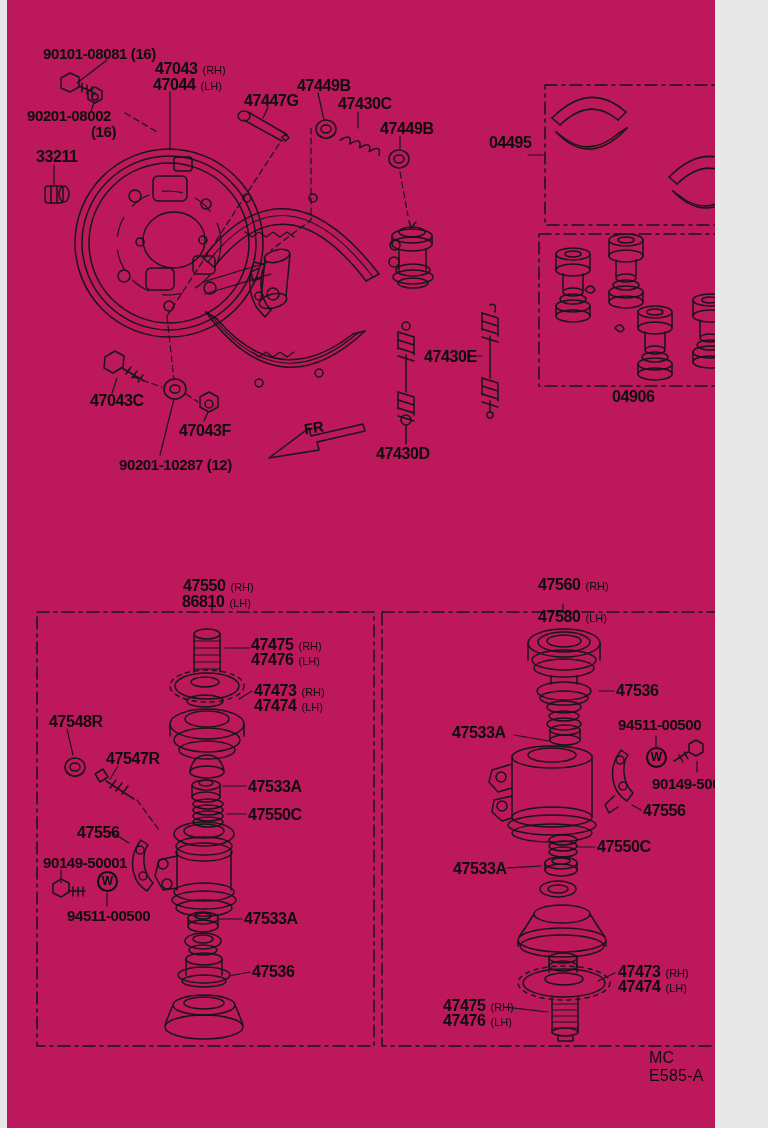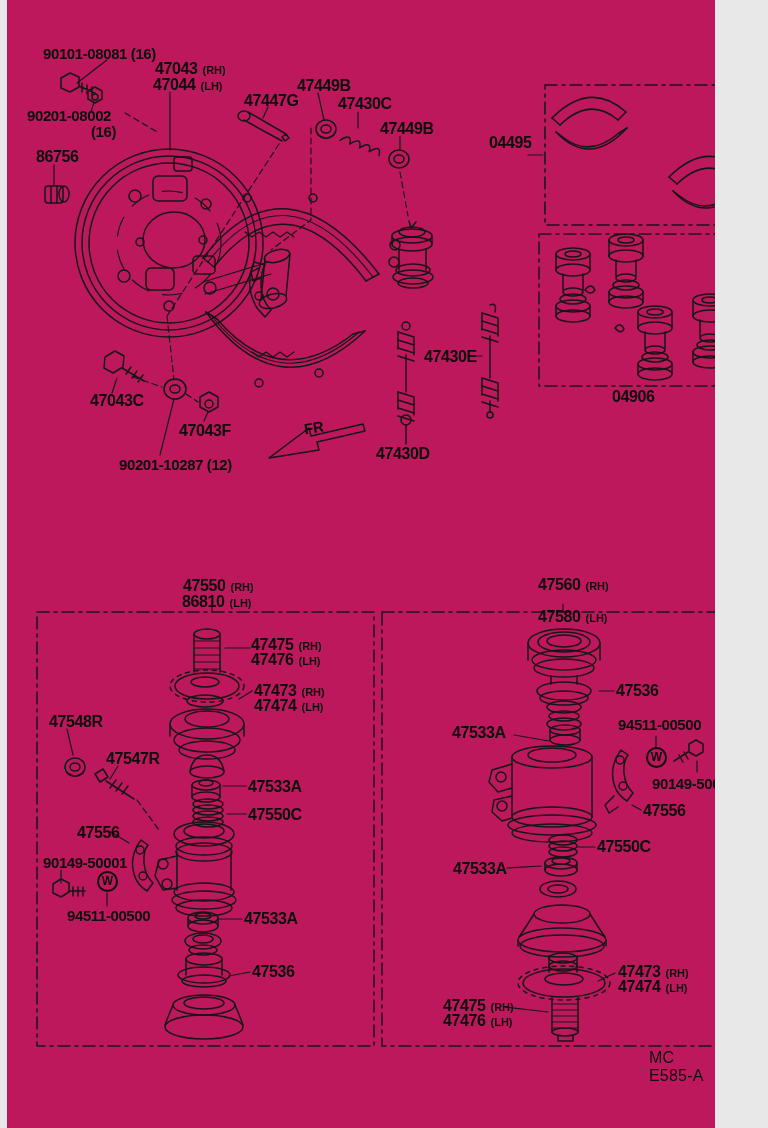--- a/index.html
+++ b/index.html
@@ -1,21 +1,21 @@
 <!DOCTYPE html>
 <html><head>
 <meta charset="utf-8">
 <style>
   html,body{margin:0;padding:0;background:#e8e8e8;}
   .page{position:relative;width:708px;height:1128px;background:#be185d;overflow:hidden;
         font-family:"Liberation Sans",sans-serif;margin-left:7px;}
   svg.art{position:absolute;left:0;top:0;}
   .lbl{position:absolute;font-family:"Liberation Sans",sans-serif;font-weight:bold;
        font-size:15px;letter-spacing:-0.4px;color:#0d0d0d;white-space:nowrap;line-height:1;}
-  .lbl .sfx{font-size:11px;font-weight:bold;letter-spacing:0;margin-left:5px;}
+  .lbl .sfx{font-size:11px;font-weight:normal;letter-spacing:0;margin-left:5px;}
   .lbl.big{font-size:16px;}
   .lbl.fr{transform:rotate(-9deg);}
   .wmark{position:absolute;width:21px;height:21px;border:2px solid #0d0d0d;border-radius:50%;
          box-sizing:border-box;text-align:center;font:bold 12px/17px "Liberation Sans",sans-serif;
          color:#0d0d0d;}
   .footer-code{position:absolute;font-family:"Liberation Sans",sans-serif;font-weight:normal;
          font-size:16px;letter-spacing:0.2px;color:#0d0d0d;}
 </style>
 </head>
 <body>
@@ -422,21 +422,21 @@
     <path d="M551 1036 v5 h15 v-5"></path>
   </g>
 </g>
 </svg>
 
 <div class="lbl" style="left:36px;top:46px">90101-08081 (16)</div>
 <div class="lbl big" style="left:148px;top:61px"><span>47043</span><span class="sfx">(RH)</span></div>
 <div class="lbl big" style="left:146px;top:77px"><span>47044</span><span class="sfx">(LH)</span></div>
 <div class="lbl" style="left:20px;top:108px">90201-08002</div>
 <div class="lbl" style="left:84px;top:124px">(16)</div>
-<div class="lbl big" style="left:29px;top:149px">86756</div>
+<div class="lbl big" style="left:29px;top:149px">33211</div>
 <div class="lbl big" style="left:237px;top:93px">47447G</div>
 <div class="lbl big" style="left:290px;top:78px">47449B</div>
 <div class="lbl big" style="left:331px;top:96px">47430C</div>
 <div class="lbl big" style="left:373px;top:121px">47449B</div>
 <div class="lbl big" style="left:482px;top:135px">04495</div>
 <div class="lbl big" style="left:83px;top:393px">47043C</div>
 <div class="lbl big" style="left:172px;top:423px">47043F</div>
 <div class="lbl" style="left:112px;top:457px">90201-10287 (12)</div>
 <div class="lbl fr" style="left:297px;top:420px">FR</div>
 <div class="lbl big" style="left:417px;top:349px">47430E</div>

